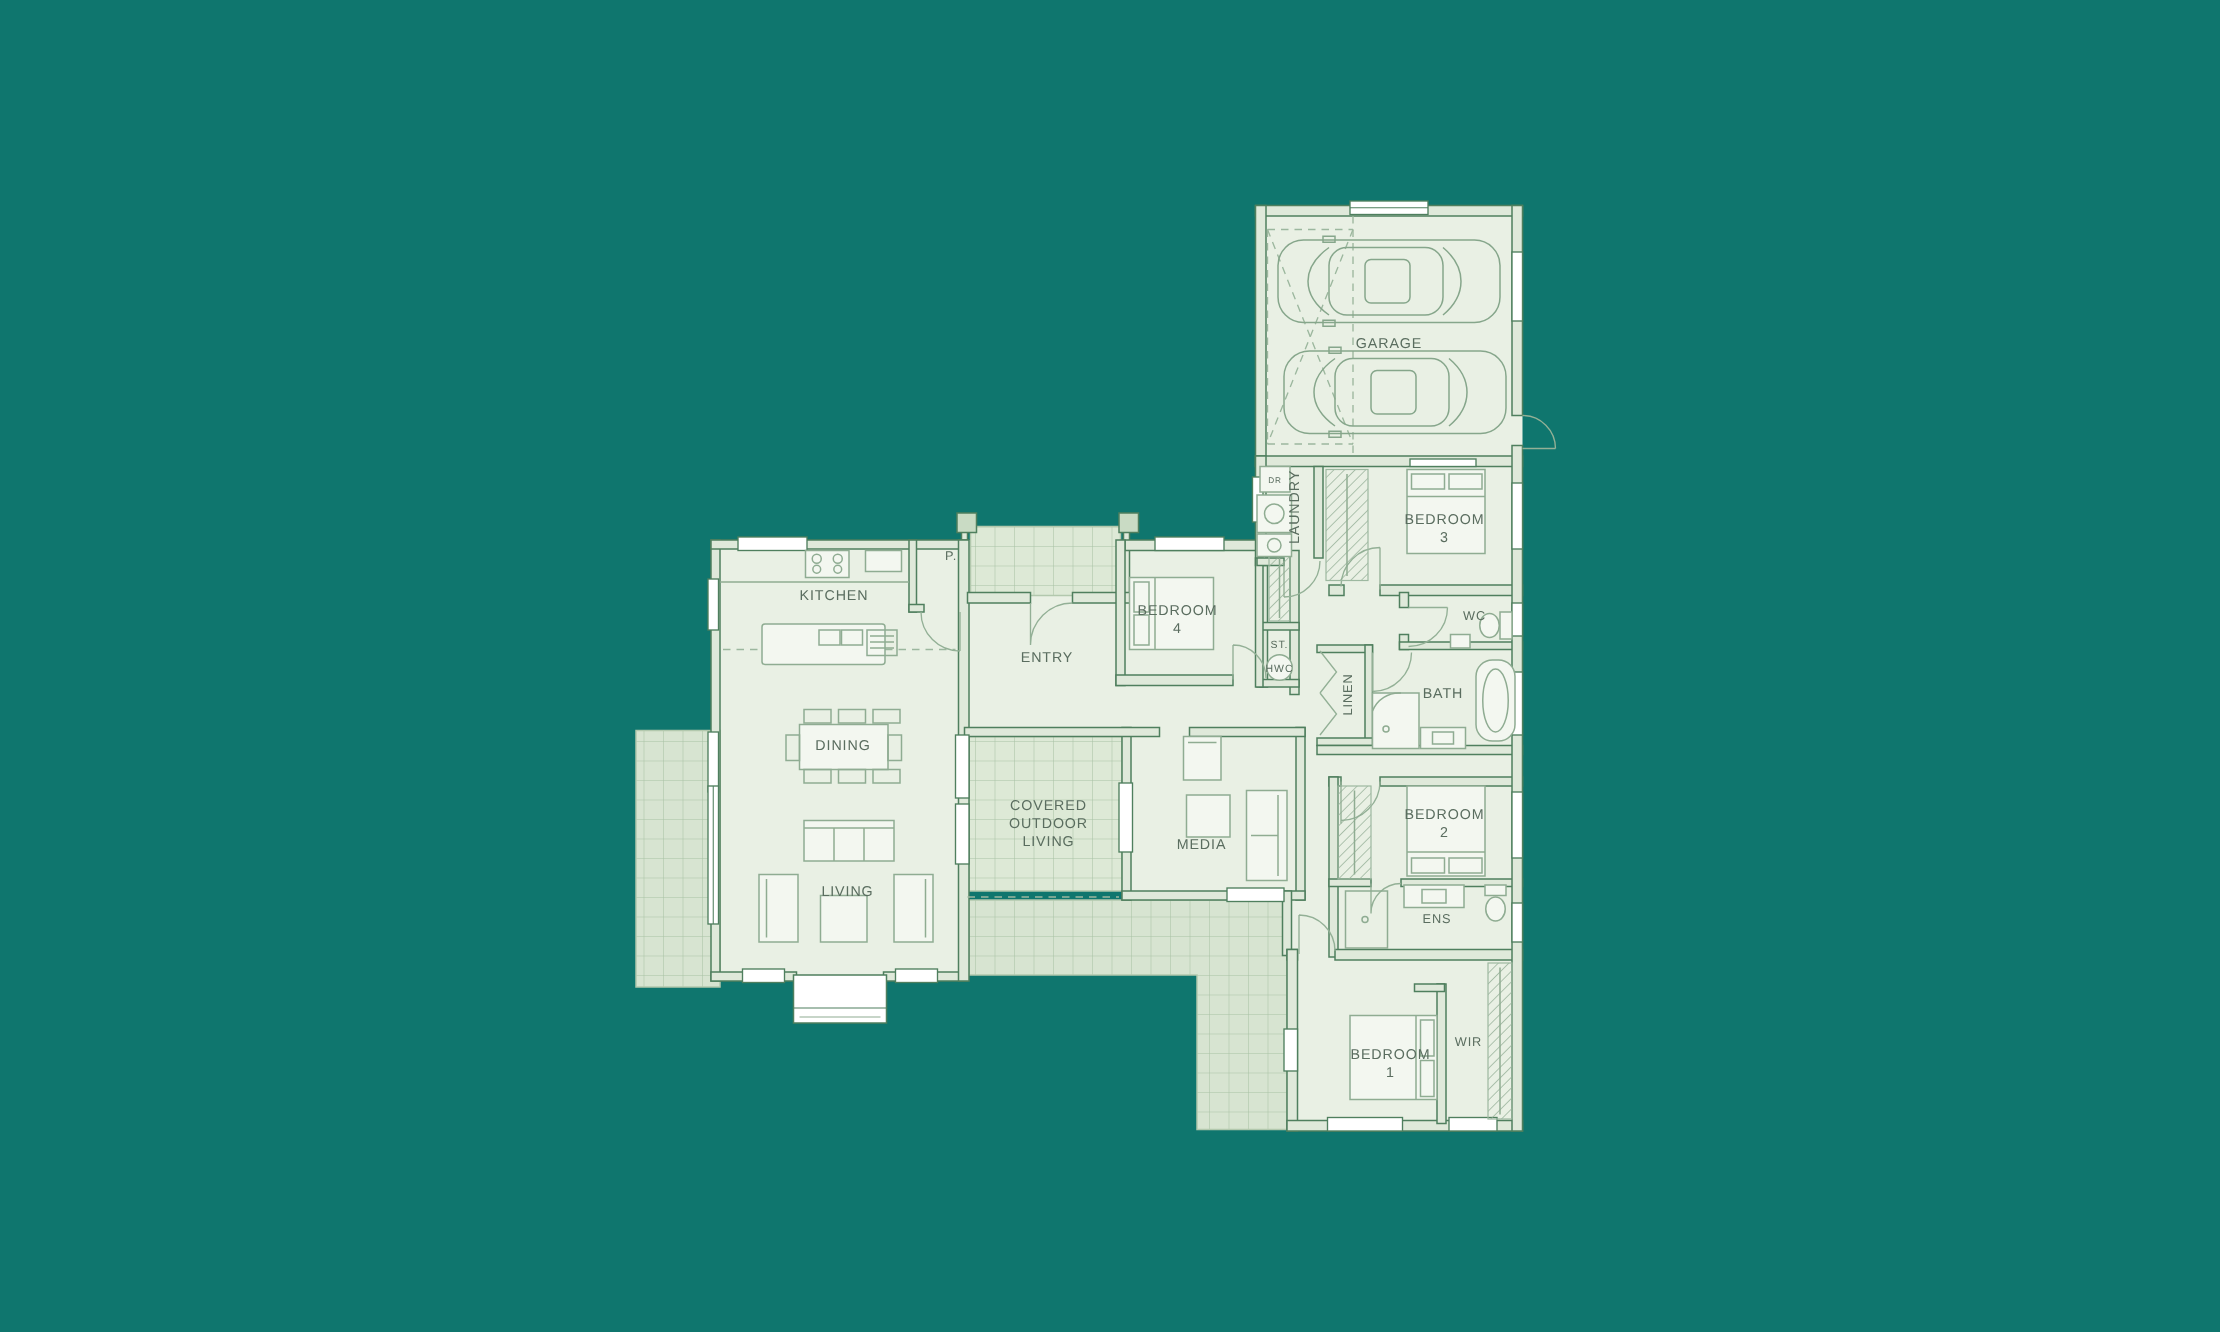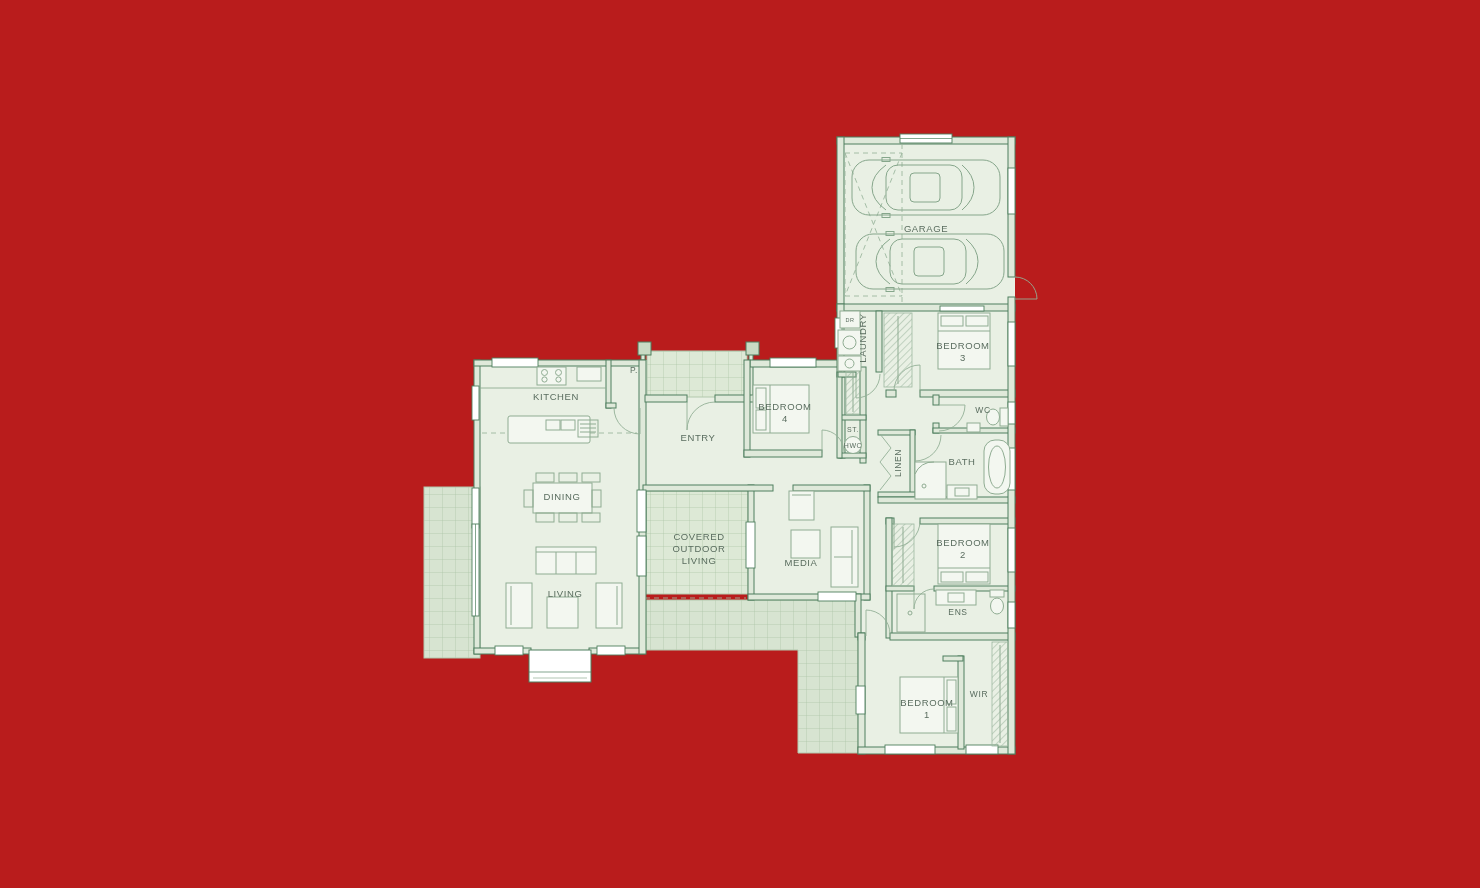--- a/index.html
+++ b/index.html
@@ -1,16 +1,16 @@
 <!DOCTYPE html>
 <html><head>
 <meta charset="utf-8">
 <style>
   html,body{margin:0;padding:0;background:#d9e5d3;}
-  .stage{position:relative;width:1480px;height:888px;background:#b91c1c;overflow:hidden;
+  .stage{position:relative;width:1480px;height:888px;background:#0f766e;overflow:hidden;
          font-family:"Liberation Sans", sans-serif;}
   svg text{font-family:"Liberation Sans", sans-serif;fill:#5a6d5f;font-size:9.5px;
            letter-spacing:0.6px;text-anchor:middle;}
   .w   {fill:#dfe9da;stroke:#4f7f5e;stroke-width:1;}
   .room{fill:#e9f0e4;}
   .win {fill:#ffffff;stroke:#4f7f5e;stroke-width:0.9;}
   .f   {fill:none;stroke:#8fac92;stroke-width:1;}
   .ff  {fill:#f3f7f0;stroke:#8fac92;stroke-width:1;}
   .door{fill:none;stroke:#93b096;stroke-width:0.9;}
   .dash{stroke-dasharray:5 4;}

